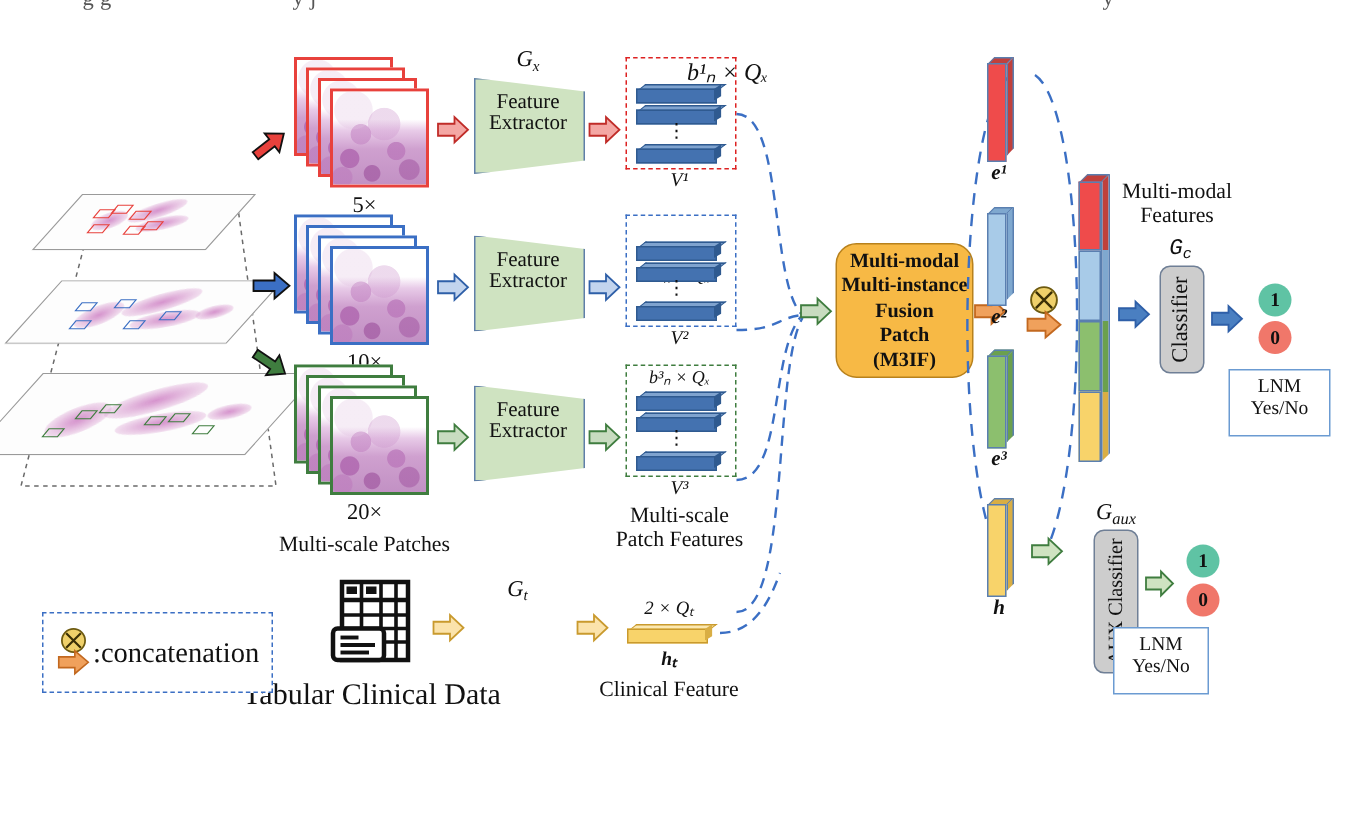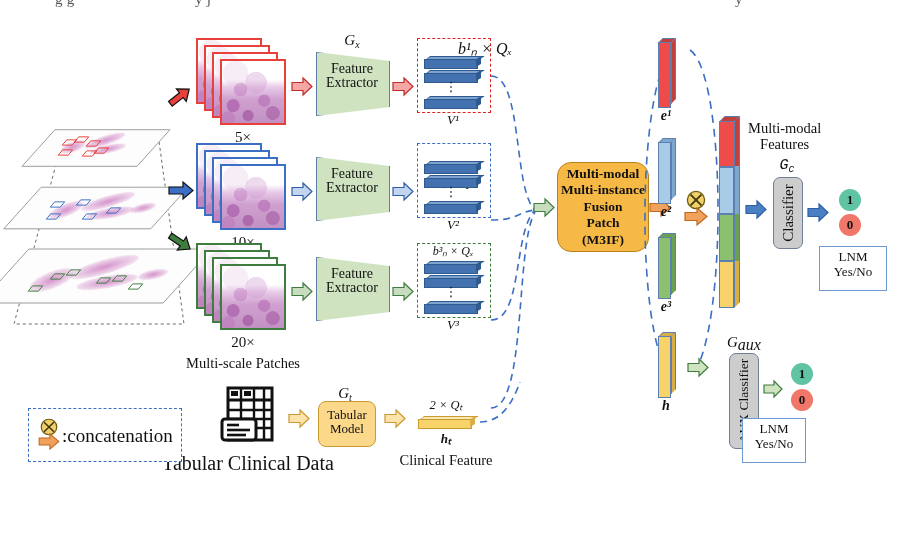--- a/index.html
+++ b/index.html
@@ -348,20 +348,24 @@
       <div class="side"></div>
     </div>
   <div class="lbl ctr" style="left:451px;top:285px;font-size:13px;">⋮</div>
   <div class="bar3d" style="left:424px;top:301px;">
       <div class="top"></div>
       <div class="front"></div>
       <div class="side"></div>
     </div>
   <div class="lbl ctr ital" style="left:453px;top:318px;font-size:13px;">V³</div>
 
+  <div class="lbl ctr" style="left:453px;top:336px;font-size:14.5px;">
+    <div>Multi-scale</div>
+    <div>Patch Features</div>
+  </div>
 
   <svg class="abs" style="left:489px;top:40px;" width="60" height="390">
     <path d="M2 36 C 34 36, 24 150, 46 170" fill="none" stroke="#3b6fc4" stroke-width="1.6" stroke-dasharray="7,5"></path>
     <path d="M2 180 C 30 180, 28 172, 46 170" fill="none" stroke="#3b6fc4" stroke-width="1.6" stroke-dasharray="7,5"></path>
     <path d="M2 280 C 34 280, 24 192, 46 170" fill="none" stroke="#3b6fc4" stroke-width="1.6" stroke-dasharray="7,5"></path>
     <path d="M2 368 C 38 368, 26 206, 46 172" fill="none" stroke="#3b6fc4" stroke-width="1.6" stroke-dasharray="7,5"></path>
   </svg>
 
   <div class="arw" style="left:533px;top:198px;">
     <svg width="22" height="19" viewBox="0 0 22 19">
@@ -471,21 +475,21 @@
     <div>Yes/No</div>
   </div>
 
   <div class="arw" style="left:687px;top:358px;">
     <svg width="22" height="19" viewBox="0 0 22 19">
         <path d="M1 5.5 H12 V1 L21 9.5 L12 18 V13.5 H1 Z" fill="#cfe3c1" stroke="#3f7d3f" stroke-width="1.2"></path>
       </svg>
   </div>
 
   <div class="lbl ctr ital" style="left:744px;top:334px;font-size:15px;">
-    <span>G</span><span style="font-size:16px;vertical-align:-3px;">aux</span>
+    <span>G</span><span style="font-size:11px;vertical-align:-3px;">aux</span>
   </div>
   <div class="clsbox" style="left:729px;top:353px;width:28px;height:94px;">
     <div class="vtxt" style="font-size:13.5px;">AUX Classifier</div>
   </div>
 
   <div class="arw" style="left:763px;top:380px;">
     <svg width="20" height="18" viewBox="0 0 20 18">
         <path d="M1 5 H11 V1 L19 9 L11 17 V13 H1 Z" fill="#cfe3c1" stroke="#3f7d3f" stroke-width="1.2"></path>
       </svg>
   </div>
@@ -520,24 +524,20 @@
 
   <div class="arw" style="left:288px;top:409px;">
     <svg width="22" height="19" viewBox="0 0 22 19">
         <path d="M1 5.5 H12 V1 L21 9.5 L12 18 V13.5 H1 Z" fill="#fbe3ab" stroke="#c99a2e" stroke-width="1.2"></path>
       </svg>
   </div>
 
   <div class="lbl ctr ital" style="left:345px;top:385px;font-size:15px;">
     <span>G</span><span style="font-size:10px;vertical-align:-3px;">t</span>
   </div>
-  <div class="tabmodel" style="left:318px;top:401px;width:56px;height:38px;">
-    <div>Tabular</div>
-    <div>Model</div>
-  </div>
 
   <div class="arw" style="left:384px;top:409px;">
     <svg width="22" height="19" viewBox="0 0 22 19">
         <path d="M1 5.5 H12 V1 L21 9.5 L12 18 V13.5 H1 Z" fill="#fbe3ab" stroke="#c99a2e" stroke-width="1.2"></path>
       </svg>
   </div>
 
   <div class="lbl ctr" style="left:446px;top:398px;font-size:12.5px;font-style:italic;">2 × Qₜ</div>
   <div class="bar3d" style="left:418px;top:416px;width:60px;height:13px;">
     <div class="top" style="background:#fbe8b2;border-color:#c99a2e;"></div>

